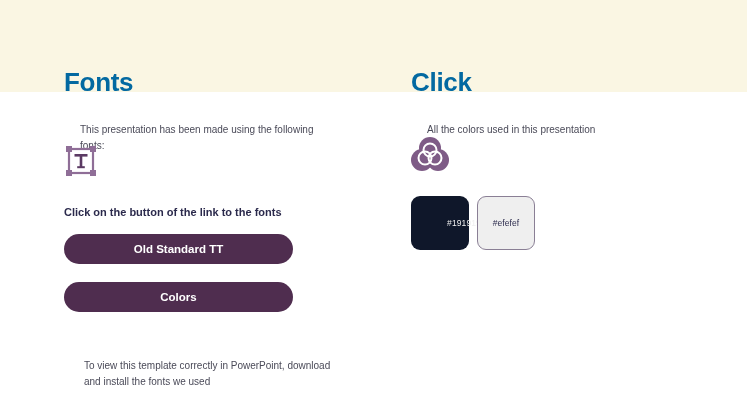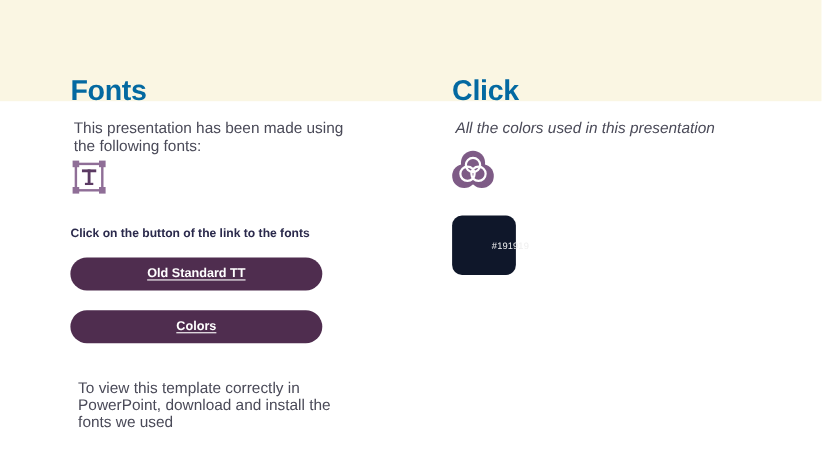--- a/index.html
+++ b/index.html
@@ -38,27 +38,27 @@
 
   
   .column {
     position: absolute;
     top: 92px;
   }
   #fonts-column  { left: 64px;  width: 300px; }
   #colors-column { left: 411px; width: 300px; }
 
   .body-text {
-    font-size: 14px;
+    font-size: 10px;
     line-height: 15.5px;
     color: #4a4a58;
-    margin: 3px;
+    margin: 16px;
   }
   #fonts-intro  { position: absolute; top: 14px;  left: 0; width: 250px; }
-  #colors-intro { position: absolute; top: 14px;  left: 0; width: 260px; font-style: italic; }
+  #colors-intro { position: absolute; top: 14px;  left: 0; width: 260px; }
   #fonts-footnote { position: absolute; top: 250px; left: 4px; width: 260px; }
 
   
   #font-icon {
     position: absolute;
     top: 52px;
     left: 0;
     width: 34px;
     height: 34px;
   }
@@ -86,21 +86,20 @@
     left: 0;
     width: 229px;
     height: 30px;
     border: none;
     border-radius: 15px;
     background: #4f2d4f;
     color: #ffffff;
     font-family: "Liberation Sans", sans-serif;
     font-size: 11.5px;
     font-weight: bold;
-    text-decoration: underline;
     text-underline-offset: 2px;
     cursor: pointer;
     padding: 0;
     display: flex;
     align-items: center;
     justify-content: center;
   }
   #button-old-standard { top: 142px; }
   #button-geist        { top: 190px; }
 
@@ -178,14 +177,15 @@
       <g fill="none" stroke="#ffffff" stroke-width="2">
         <circle cx="19" cy="14" r="6.5"></circle>
         <circle cx="14" cy="22" r="6.5"></circle>
         <circle cx="24" cy="22" r="6.5"></circle>
       </g>
     </svg>
   </span>
 
   <div id="swatch-grid">
     <div class="swatch" style="background: #0f172a; color: rgb(239, 239, 239); padding-left: 48px;">#191919</div>
+    <div class="swatch" style="background: rgb(239, 239, 239); color: rgb(43, 42, 76); border: 1px solid rgb(138, 127, 149);">#efefef</div>
   </div>
 </div>
 
 </body></html>

